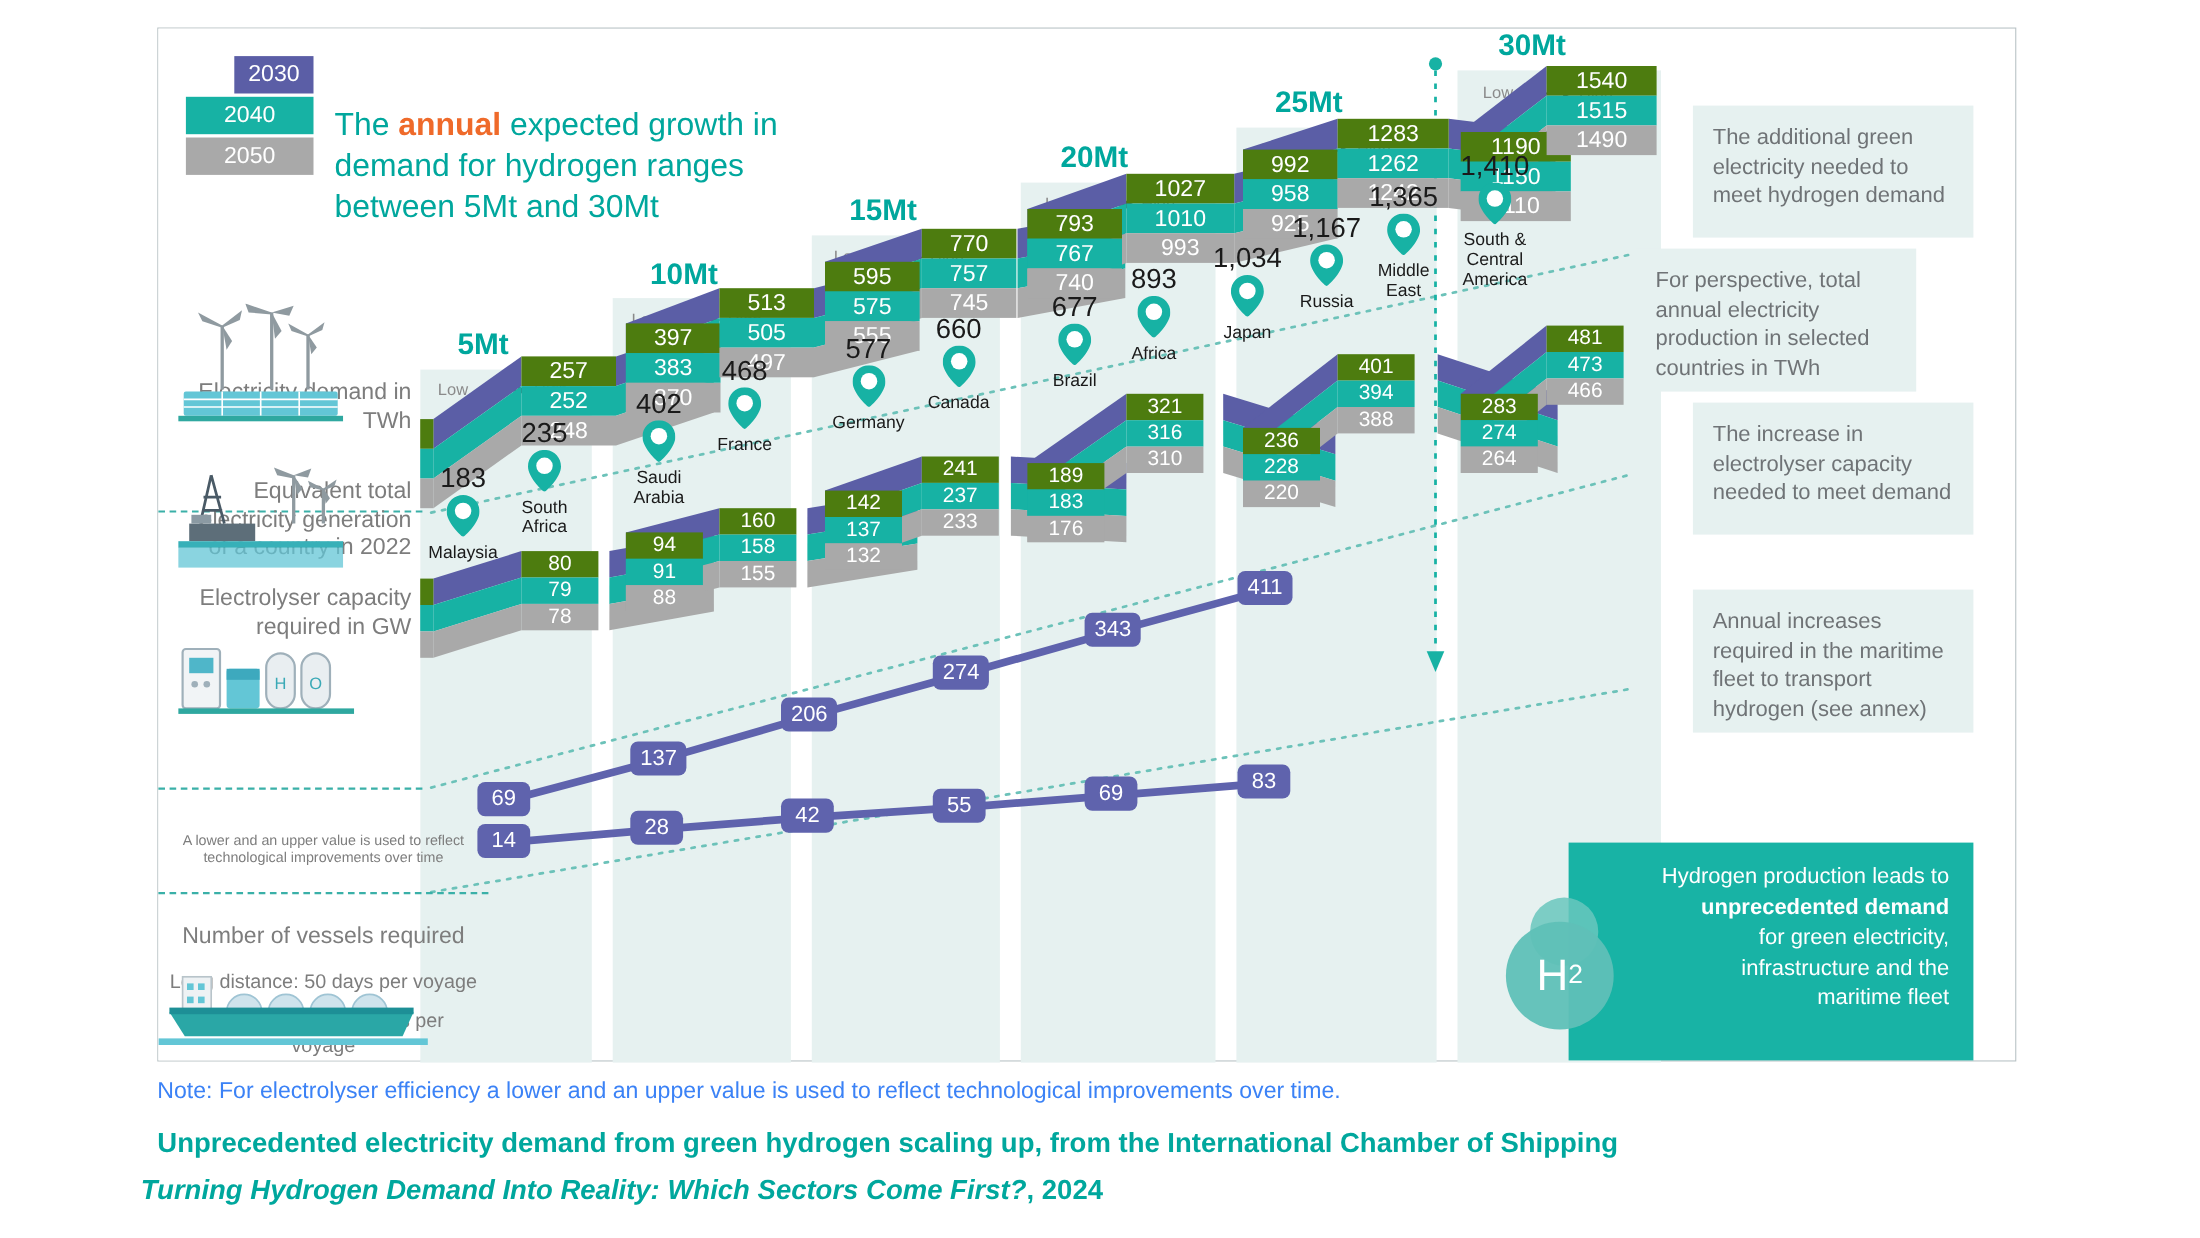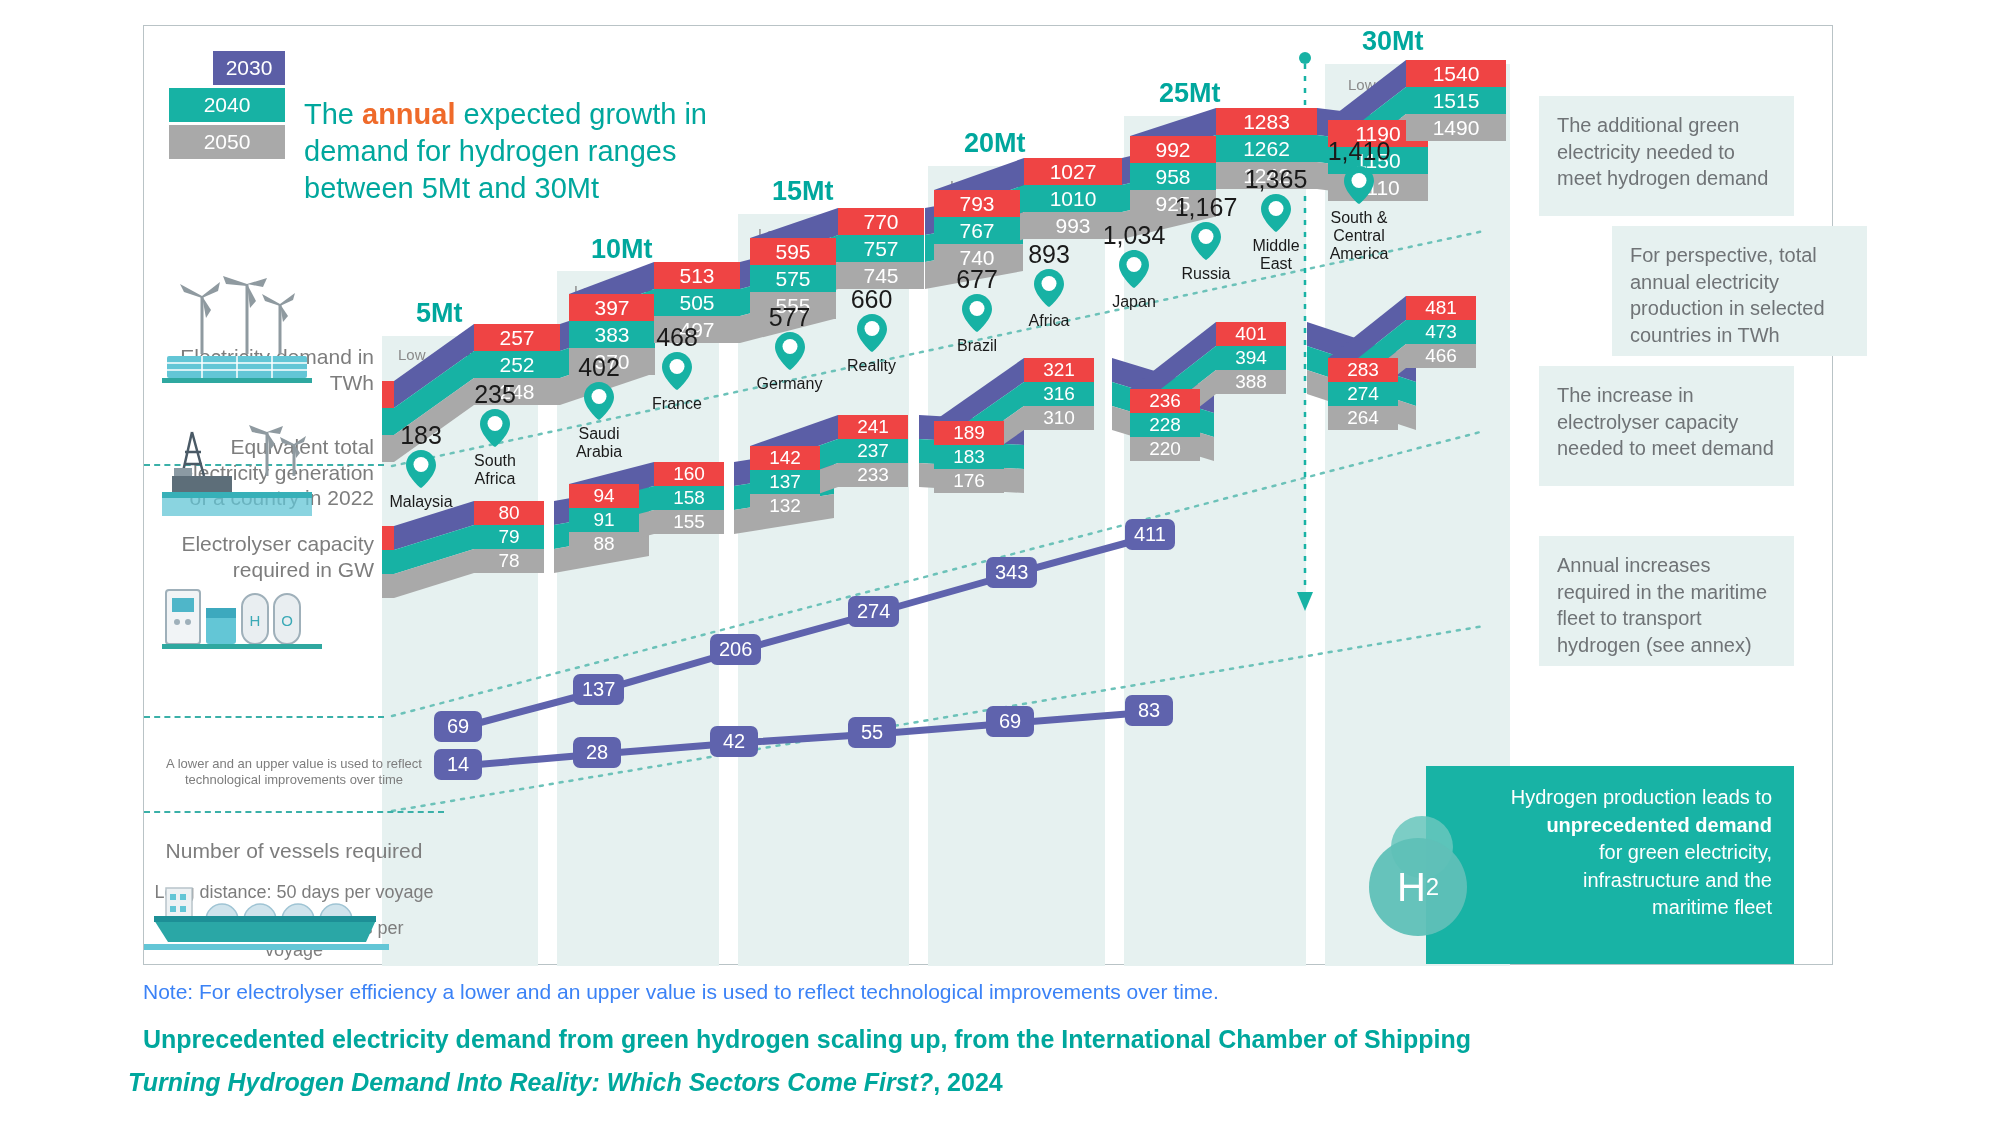--- a/index.html
+++ b/index.html
@@ -46,21 +46,21 @@
     position: absolute;
     width: 86px;
     box-shadow: none;
   }
   .stack div {
     height: 27px; line-height: 27px;
     text-align: center;
     color: #ffffff;
     font-size: 21px;
   }
-  .s30 { background: #ef4444; }
+  .s30 { background: #4d7c0f; }
   .s40 { background: #17b2a4; }
   .s50 { background: #a9a9a9; }
   .stack.small div { font-size: 19px; height: 24px; line-height: 24px; }
   .stack.small { width: 70px; }
 
   
   .ribbons { position: absolute; left:0; top:0; width:1690px; height:940px; pointer-events:none; }
 
   
   .rowlabel {
@@ -527,21 +527,21 @@
             <circle cx="15" cy="14.5" r="7.5" fill="#fff"></circle>
           </svg></span>
       <span class="cname">Germany</span>
     </div>
     <div class="pin" style="left:680px; top:260px; width:95px;">
       <span class="val">660</span>
       <span class="mark"><svg width="30" height="38" viewBox="0 0 30 38">
             <path d="M15 0C6.7 0 0 6.7 0 15c0 9.5 12 21 14.2 22.6.5.4 1.1.4 1.6 0C18 36 30 24.5 30 15 30 6.7 23.3 0 15 0z" fill="#17b2a4"></path>
             <circle cx="15" cy="14.5" r="7.5" fill="#fff"></circle>
           </svg></span>
-      <span class="cname">Reality</span>
+      <span class="cname">Canada</span>
     </div>
     <div class="pin" style="left:788px; top:240px; width:90px;">
       <span class="val">677</span>
       <span class="mark"><svg width="30" height="38" viewBox="0 0 30 38">
             <path d="M15 0C6.7 0 0 6.7 0 15c0 9.5 12 21 14.2 22.6.5.4 1.1.4 1.6 0C18 36 30 24.5 30 15 30 6.7 23.3 0 15 0z" fill="#17b2a4"></path>
             <circle cx="15" cy="14.5" r="7.5" fill="#fff"></circle>
           </svg></span>
       <span class="cname">Brazil</span>
     </div>
     <div class="pin" style="left:860px; top:215px; width:90px;">
@@ -713,21 +713,21 @@
         <path d="M176 64 a16 16 0 0 1 32 0z"></path>
       </g>
       <path d="M10 64 L232 64 L222 86 L24 86 Z" fill="#2aa7a6"></path>
       <rect x="10" y="60" width="222" height="6" fill="#1d8f96"></rect>
       <rect x="0" y="88" width="245" height="6" fill="#63c6d6"></rect>
     </svg>
 
     <div class="note" style="left:1395px; top:70px; width:255px; height:120px;">
       <span>The additional green electricity needed to meet hydrogen demand</span>
     </div>
-    <div class="note" style="left:1468px; top:200px; width:255px; height:130px;">
+    <div class="note" style="left:1343px; top:200px; width:255px; height:130px;">
       <span>For perspective, total annual electricity production in selected countries in TWh</span>
     </div>
     <div class="note" style="left:1395px; top:510px; width:255px; height:130px;">
       <span>Annual increases required in the maritime fleet to transport hydrogen (see annex)</span>
     </div>
     <div class="note" style="left:1395px; top:340px; width:255px; height:120px;">
       <span>The increase in electrolyser capacity needed to meet demand</span>
     </div>
 
     <div class="teal-box" style="left:1282px; top:740px; width:368px; height:198px;">

